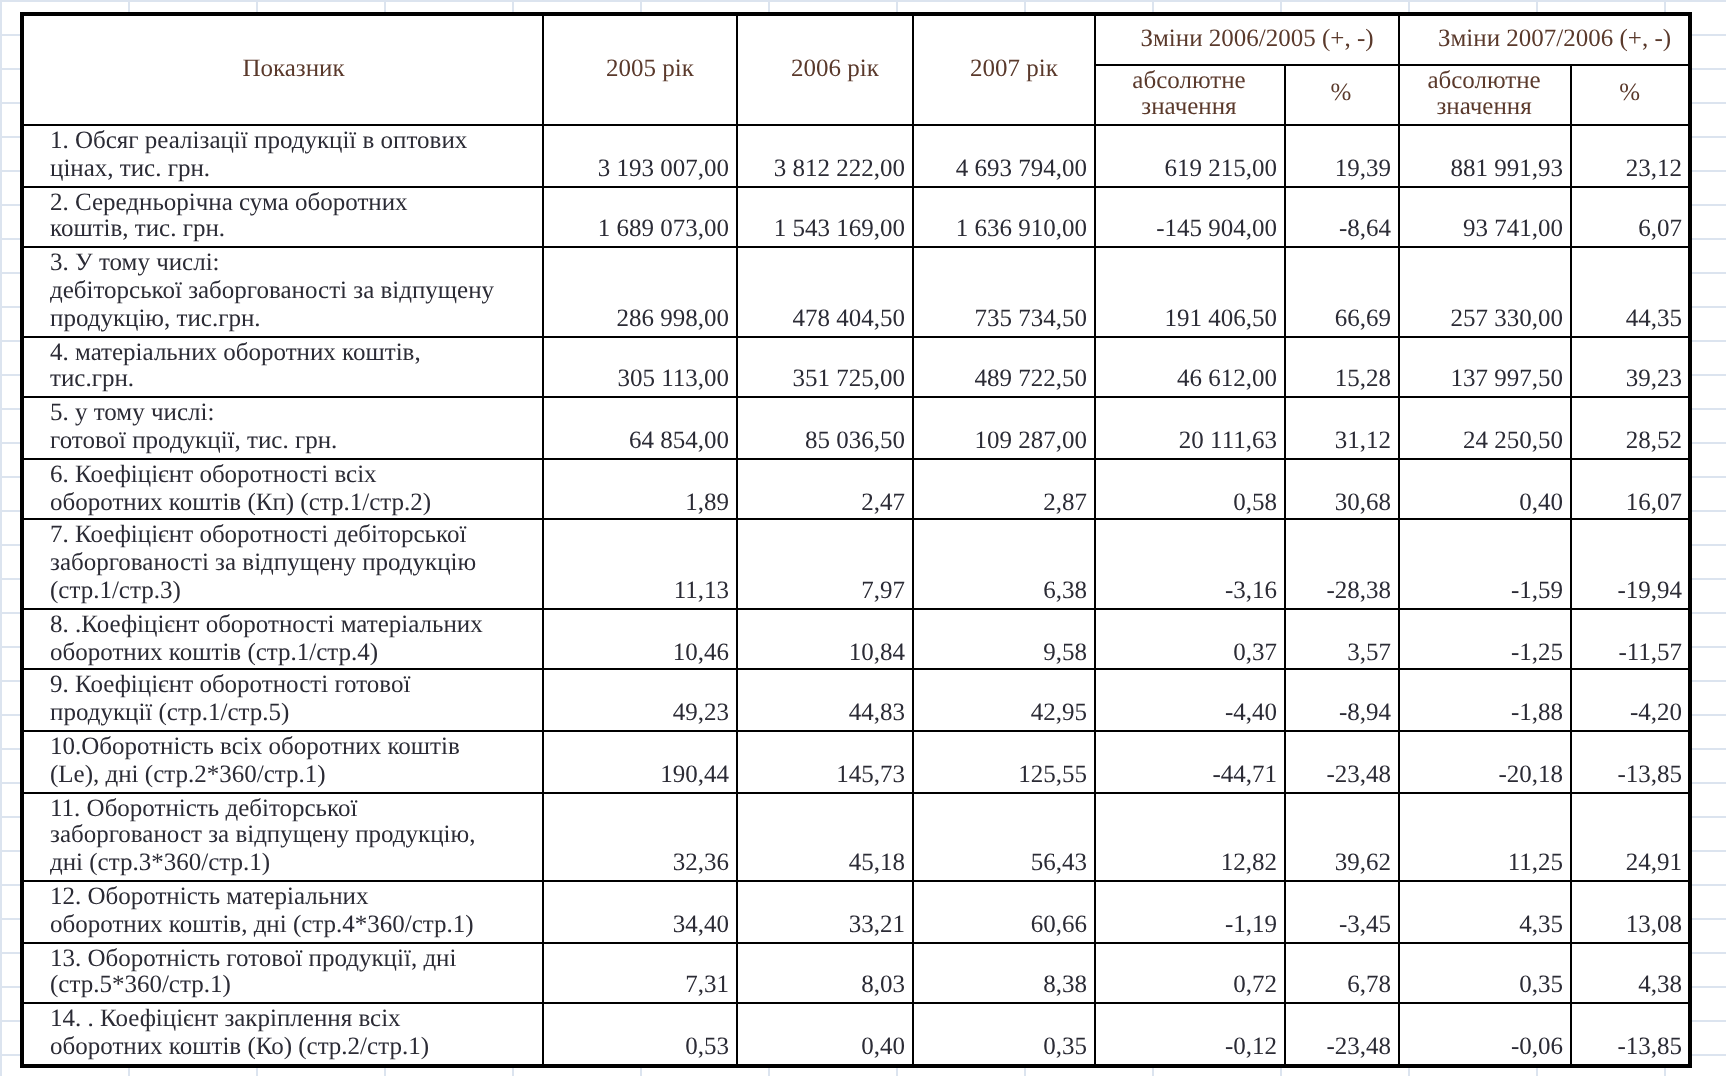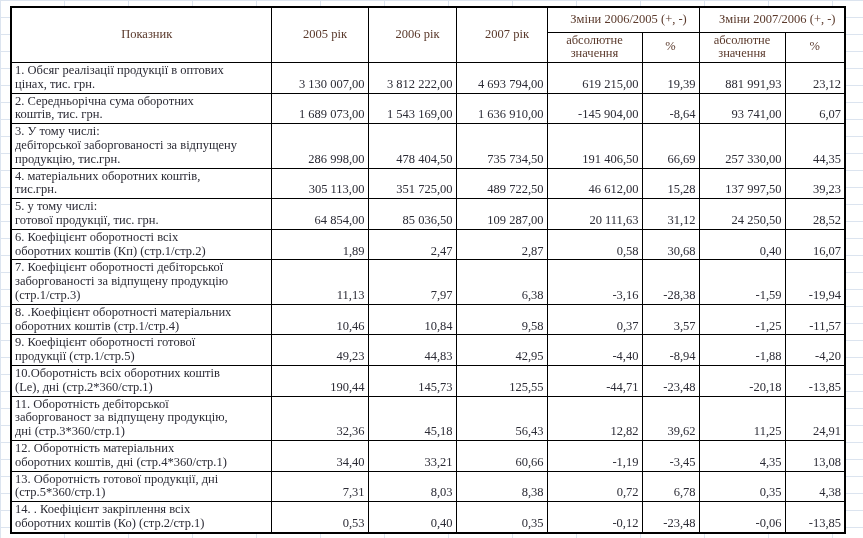--- a/index.html
+++ b/index.html
@@ -40,21 +40,21 @@
   .hrow-top th { height: 25px; padding-left: 13px; }
   .hrow-sub th { height: 30px; }
   th.year-head { height: 55px; }
   .sheet-table td {
     color: #2b2b35;
   }
   td.label {
     text-align: left;
     vertical-align: top;
     white-space: pre-line;
-    padding-left: 3px;
+    padding-left: 13px;
   }
   td.val {
     text-align: right;
     vertical-align: bottom;
     white-space: nowrap;
     padding-right: 3px;
   }
 </style>
 </head>
 <body>
@@ -83,21 +83,21 @@
       <th>абсолютне значення</th>
       <th>%</th>
       <th>абсолютне значення</th>
       <th>%</th>
     </tr>
   </thead>
   <tbody>
   <tr>
     <td class="label">1. Обсяг реалізації продукції в оптових
 цінах, тис. грн.</td>
-    <td class="val">3 130 007,00</td>
+    <td class="val">3 193 007,00</td>
     <td class="val">3 812 222,00</td>
     <td class="val">4 693 794,00</td>
     <td class="val">619 215,00</td>
     <td class="val">19,39</td>
     <td class="val">881 991,93</td>
     <td class="val">23,12</td>
   </tr>
 
   <tr>
     <td class="label">2. Середньорічна сума  оборотних

